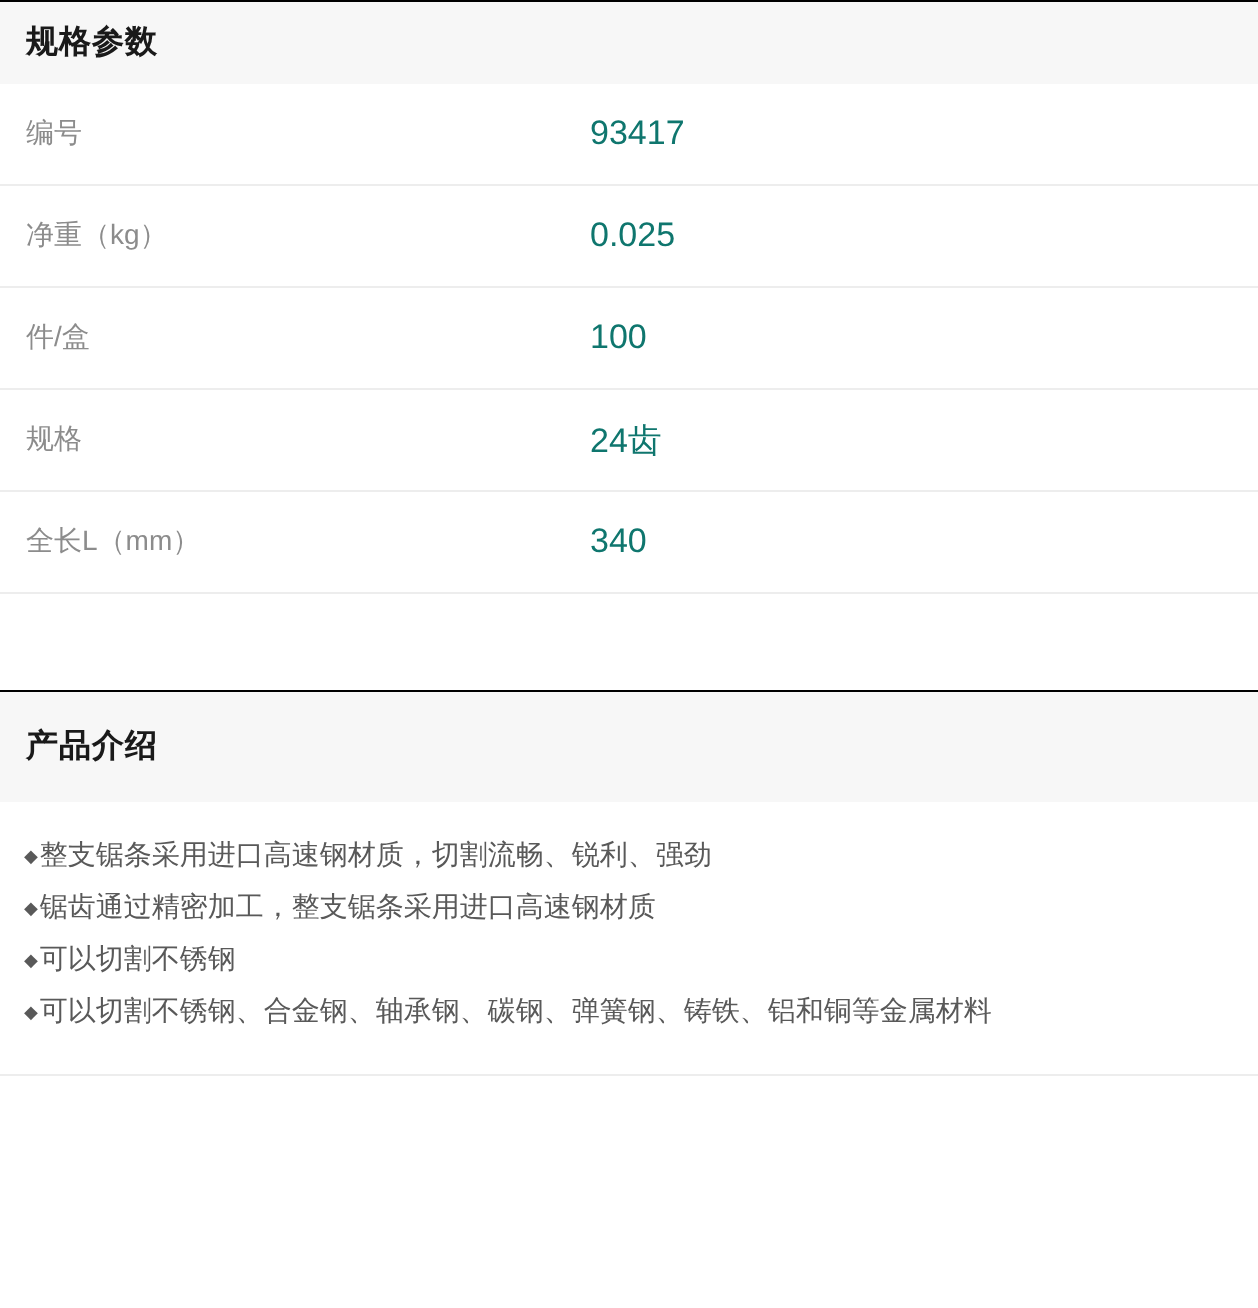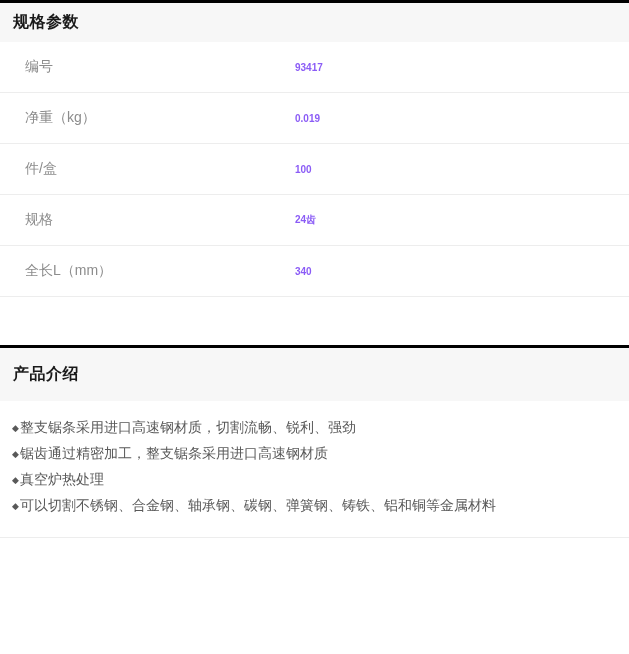--- a/index.html
+++ b/index.html
@@ -10,21 +10,21 @@
   }
   .page {
     width: 629px;
     height: 654px;
     background: #ffffff;
     overflow: hidden;
   }
   .section-header {
     width: 100%;
     background: #f7f7f7;
-    border-top: 3px solid #000000;
+    border-top: 1px solid #000000;
     display: flex;
     align-items: center;
     padding-left: 13px;
   }
   .section-header.h-specs { height: 42px; }
   .section-header.h-intro { height: 56px; }
   .section-title {
     font-size: 16px;
     font-weight: bold;
     color: #1a1a1a;
@@ -38,28 +38,27 @@
     align-items: center;
     border-bottom: 1px solid #ededed;
     background: #ffffff;
   }
   .spec-label {
     position: absolute;
     left: 13px;
     font-size: 14px;
     color: #8c8c8c;
     font-weight: normal;
-    margin-left: 12px;
   }
   .spec-value {
     position: absolute;
     left: 295px;
-    font-size: 10px;
-    color: #8b5cf6;
-    font-weight: bold;
+    font-size: 17px;
+    color: #0f766e;
+    font-weight: normal;
   }
   .section-gap {
     height: 48px;
     background: #ffffff;
   }
   .intro-list {
     padding: 14px 13px 18px 12px;
     border-bottom: 1px solid #ededed;
   }
   .intro-item {
@@ -87,21 +86,21 @@
     <span class="section-title">规格参数</span>
   </div>
 
   <div class="spec-table">
     <div class="spec-row">
       <span class="spec-label">编号</span>
       <span class="spec-value">93417</span>
     </div>
     <div class="spec-row">
       <span class="spec-label">净重（kg）</span>
-      <span class="spec-value">0.019</span>
+      <span class="spec-value">0.025</span>
     </div>
     <div class="spec-row">
       <span class="spec-label">件/盒</span>
       <span class="spec-value">100</span>
     </div>
     <div class="spec-row">
       <span class="spec-label">规格</span>
       <span class="spec-value">24齿</span>
     </div>
     <div class="spec-row">
@@ -120,21 +119,21 @@
     <div class="intro-item">
       <span class="bullet">◆</span>
       <span class="intro-text">整支锯条采用进口高速钢材质，切割流畅、锐利、强劲</span>
     </div>
     <div class="intro-item">
       <span class="bullet">◆</span>
       <span class="intro-text">锯齿通过精密加工，整支锯条采用进口高速钢材质</span>
     </div>
     <div class="intro-item">
       <span class="bullet">◆</span>
-      <span class="intro-text">真空炉热处理</span>
+      <span class="intro-text">可以切割不锈钢</span>
     </div>
     <div class="intro-item">
       <span class="bullet">◆</span>
       <span class="intro-text">可以切割不锈钢、合金钢、轴承钢、碳钢、弹簧钢、铸铁、铝和铜等金属材料</span>
     </div>
   </div>
 
   <div class="bottom-space"></div>
 
 </div>

